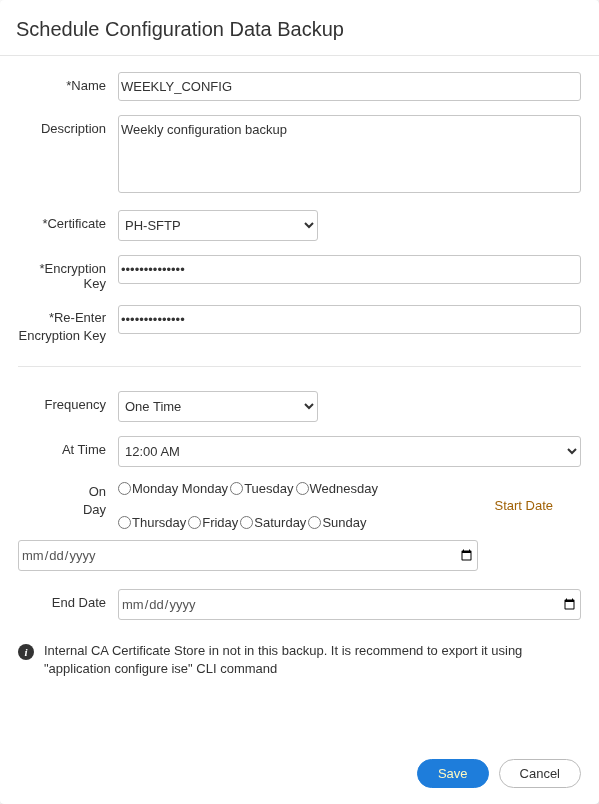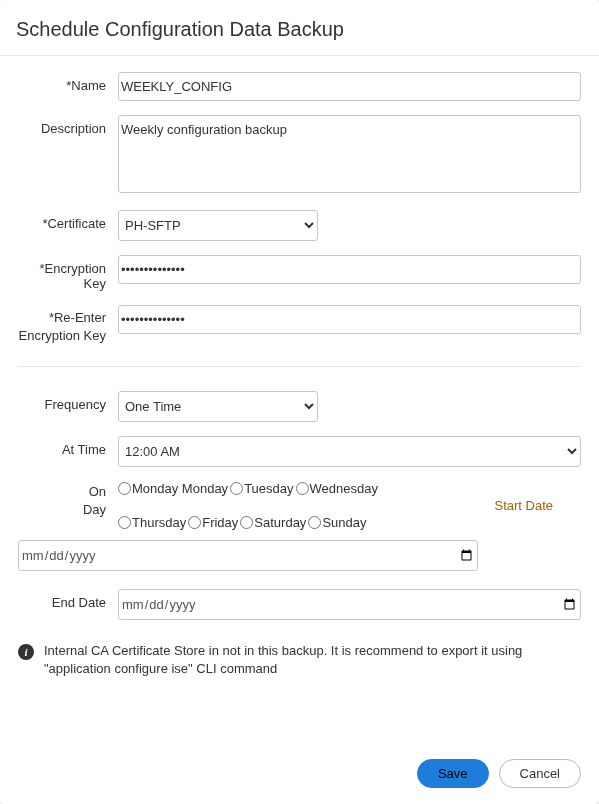--- a/index.html
+++ b/index.html
@@ -156,21 +156,21 @@
   }
   .btn {
     border-radius: 16px;
     padding: 6px 20px;
     font-size: 13px;
     cursor: pointer;
     border: 1px solid transparent;
   }
   .btn-primary {
     background: #1e7ddb;
-    color: #000000;
+    color: #fef9c3;
     border-color: #1e7ddb;
   }
   .btn-secondary {
     background: #fff;
     color: #333;
     border-color: #bbb;
   }
   input[type="date"] {
     color: #555;
   }

